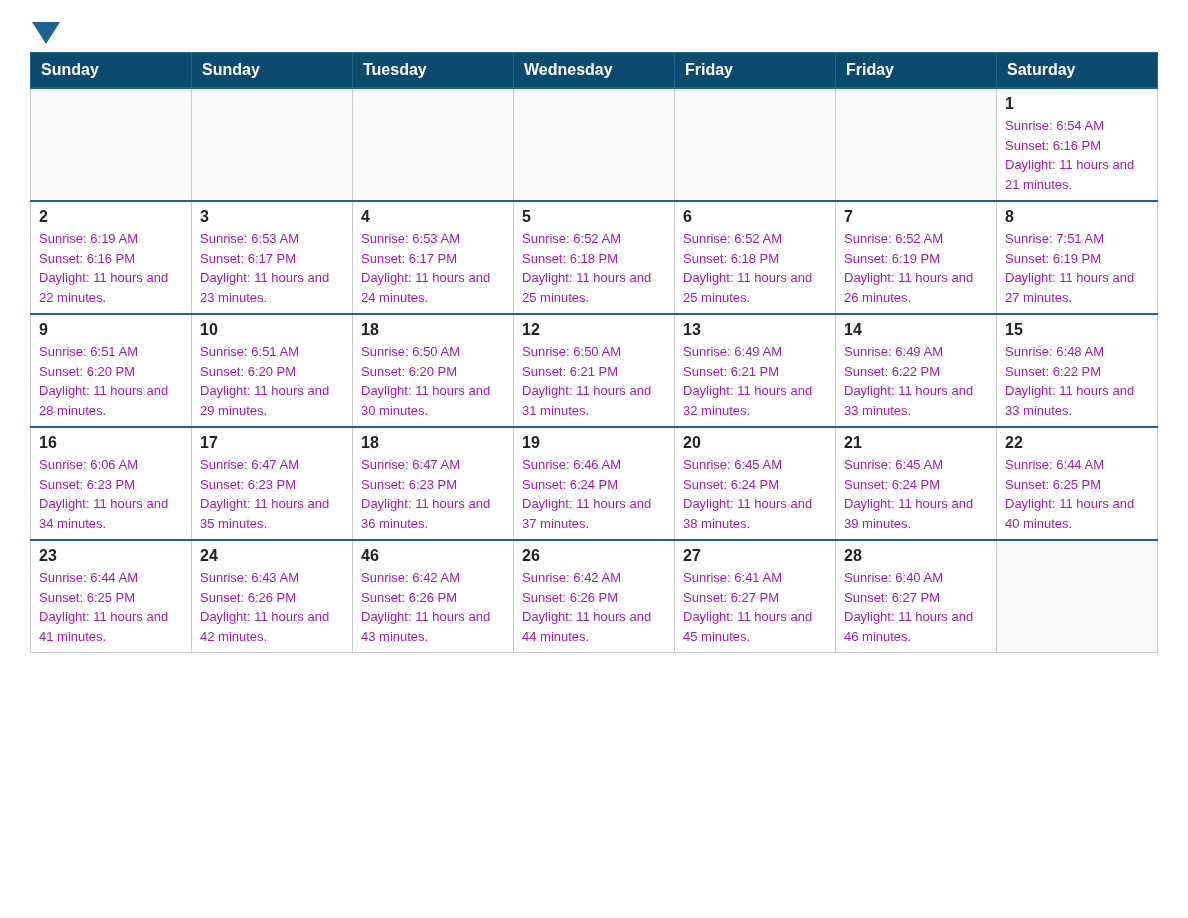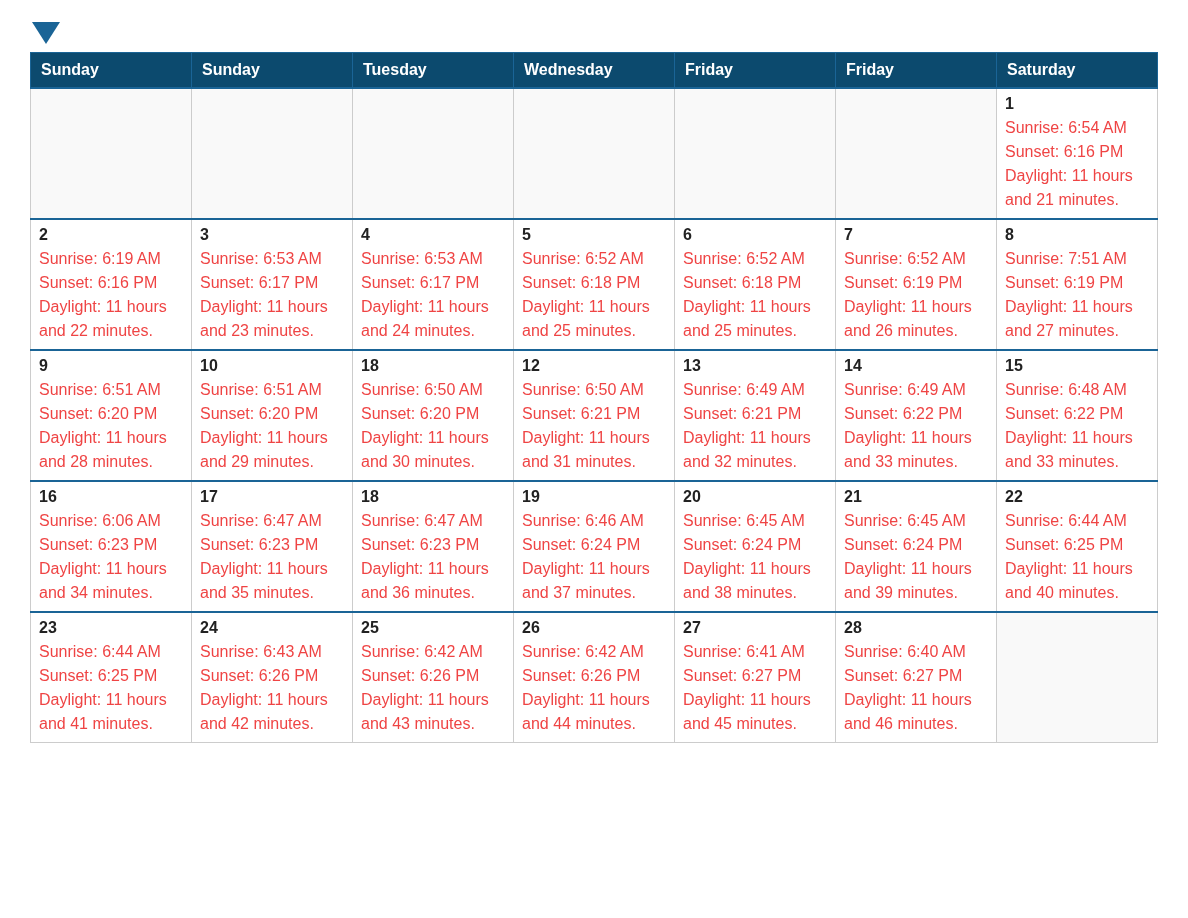--- a/index.html
+++ b/index.html
@@ -88,22 +88,22 @@
     .calendar tr td {
       border-top: 2px solid #1a6496;
     }
     .day-number {
       font-size: 16px;
       font-weight: bold;
       color: #222;
       margin-bottom: 3px;
     }
     .day-info {
-      font-size: 16px;
-      color: #ef4444;
+      font-size: 13px;
+      color: #a21caf;
       line-height: 1.5;
     }
     .empty-cell {
       background: #f9f9f9;
     }
     .row-week td {
       height: 110px;
     }
   </style>
 </head>
@@ -313,21 +313,21 @@
 and 41 minutes.</div>
         </td>
         <td>
           <div class="day-number">24</div>
           <div class="day-info">Sunrise: 6:43 AM
 Sunset: 6:26 PM
 Daylight: 11 hours
 and 42 minutes.</div>
         </td>
         <td>
-          <div class="day-number">25</div>
+          <div class="day-number">46</div>
           <div class="day-info">Sunrise: 6:42 AM
 Sunset: 6:26 PM
 Daylight: 11 hours
 and 43 minutes.</div>
         </td>
         <td>
           <div class="day-number">26</div>
           <div class="day-info">Sunrise: 6:42 AM
 Sunset: 6:26 PM
 Daylight: 11 hours

